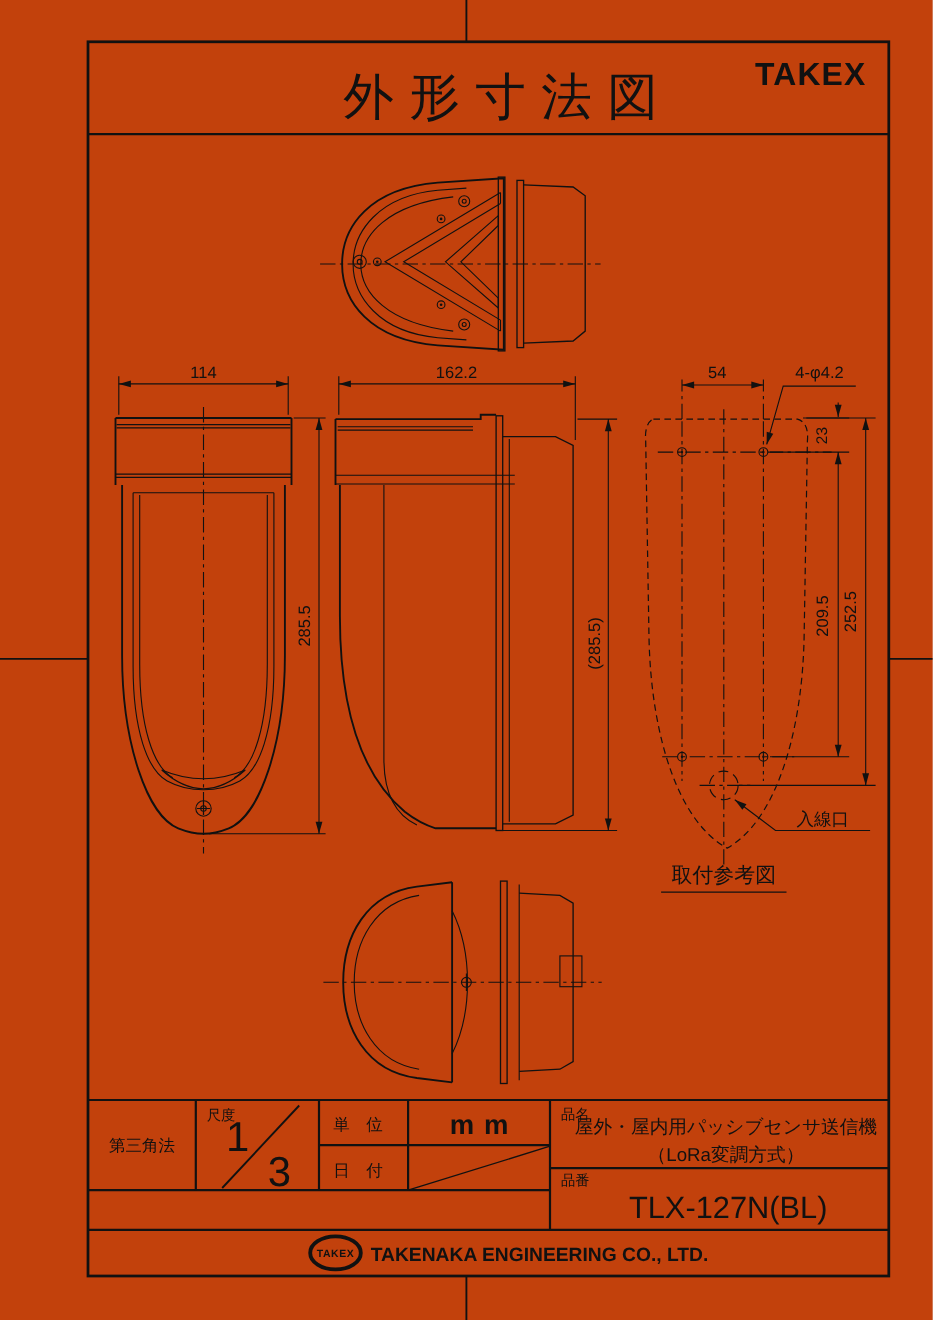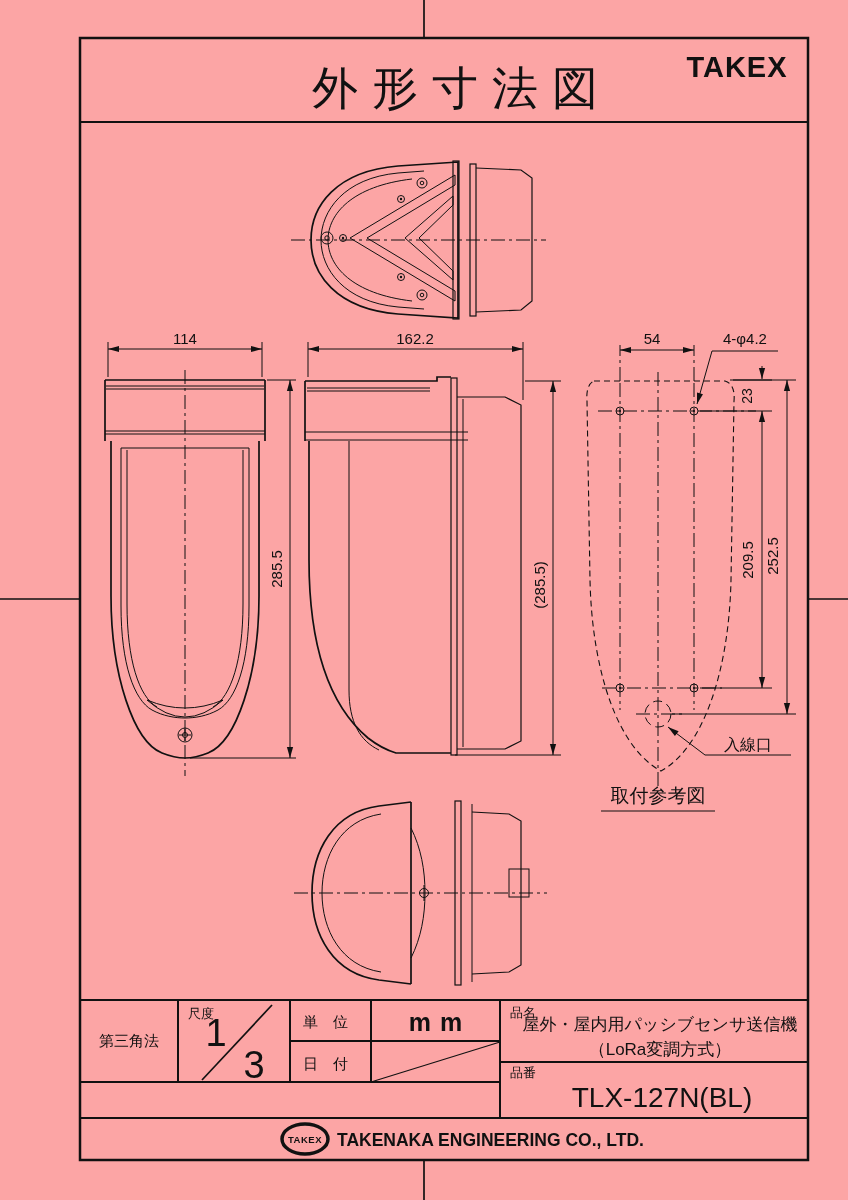--- a/index.html
+++ b/index.html
@@ -1,16 +1,16 @@
 <!DOCTYPE html>
 <html><head>
 <meta charset="utf-8">
 <style>
   html,body{margin:0;padding:0;background:#e8e8e8;}
-  .page{position:relative;width:848px;height:1200px;background:#fca5a5;overflow:hidden;
+  .page{position:relative;width:848px;height:1200px;background:#c2410c;overflow:hidden;
         font-family:"Liberation Sans",sans-serif;}
   svg{position:absolute;left:0;top:0;}
   text{fill:#111;font-family:"Liberation Sans",sans-serif;}
   .t-title{font-size:46px;letter-spacing:14px;font-weight:500;}
   .t-brand{font-size:29px;font-weight:bold;letter-spacing:1px;}
   .t-dim{font-size:15px;}
   .t-dim-s{font-size:14px;}
   .t-jp{font-size:16px;}
   .t-ref{font-size:19px;font-weight:500;}
   .t-cell{font-size:15px;}

